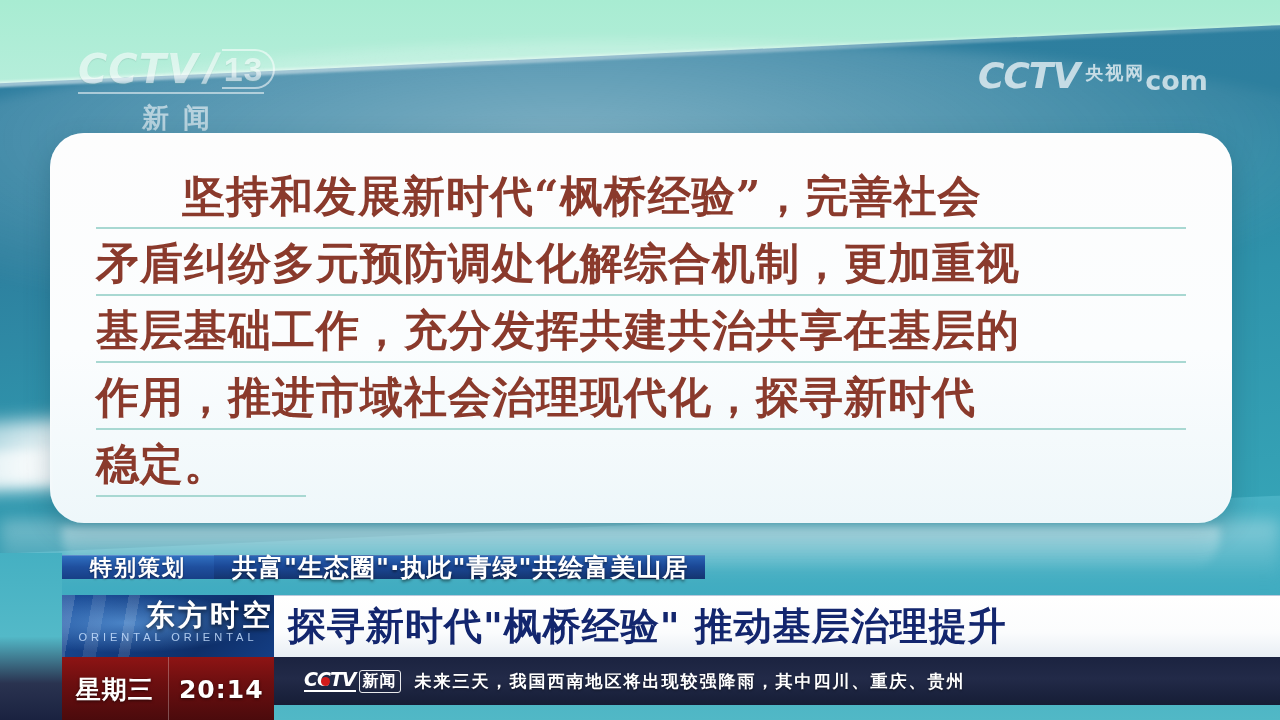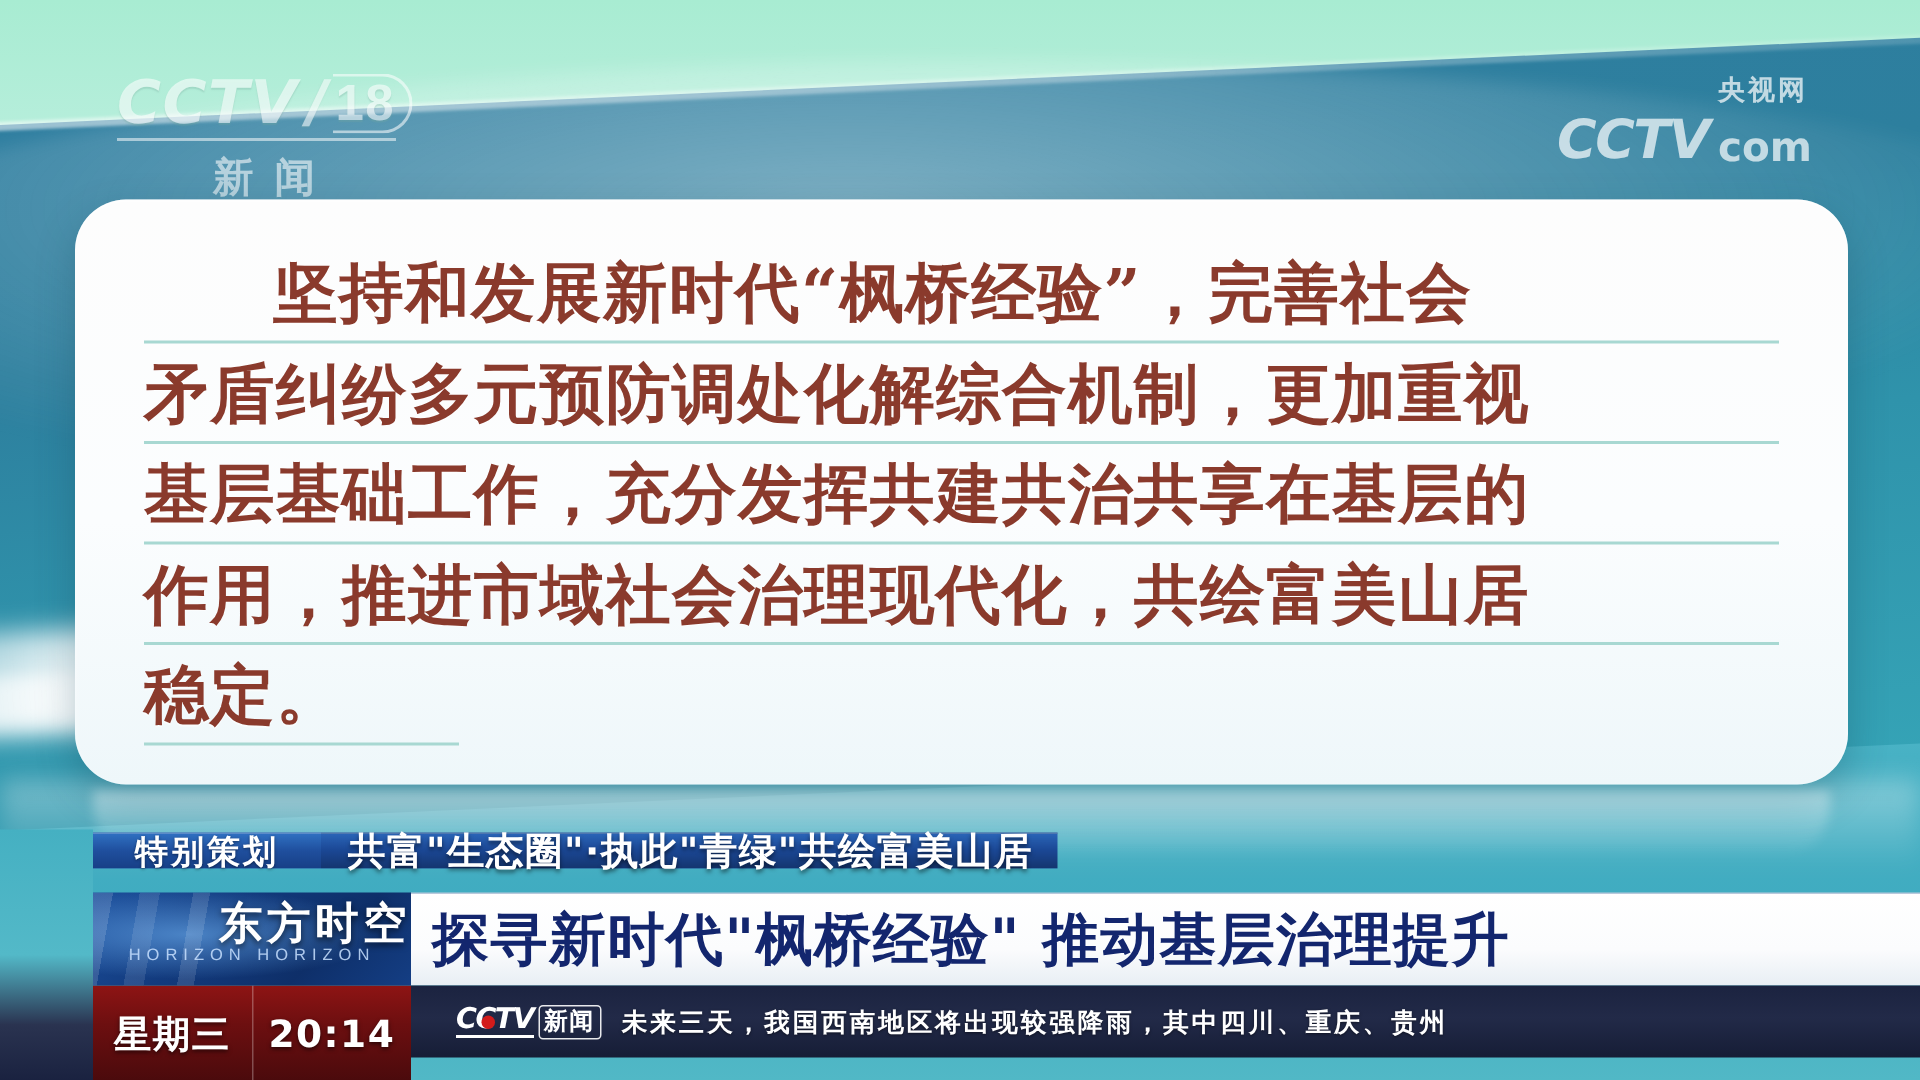--- a/index.html
+++ b/index.html
@@ -139,21 +139,21 @@
     display:flex; align-items:flex-end; gap:6px;
     opacity:.75; pointer-events:none;
   }
   .cctvcom .big {
     font-size:36px; font-weight:bold; font-style:italic;
     color:rgba(255,255,255,.92);
     letter-spacing:-1px;
     font-family:"DejaVu Sans", sans-serif;
     line-height:1;
   }
-  .cctvcom .rightcol { display:flex; flex-direction:column; line-height:1; }
+  .cctvcom .rightcol { display:flex; flex-direction:row; line-height:1;align-items:center; }
   .cctvcom .cn {
     font-size:18px; font-weight:bold;
     color:rgba(255,255,255,.95);
     letter-spacing:2px;
     font-family:"DejaVu Sans", sans-serif;
   }
   .cctvcom .dom {
     font-size:27px; font-weight:bold;
     color:rgba(255,255,255,.92);
     letter-spacing:0px;
@@ -365,57 +365,57 @@
   <div class="bg-band-edge"></div>
   <div class="bg-swoosh"></div>
   <div class="bg-streak"></div>
   <div class="bg-streak2"></div>
   <div class="bg-glow-bottom"></div>
 
   <div class="cctv13">
     <div class="row1">
       <span class="cc">CCTV</span>
       <span class="slash">/</span>
-      <span class="num">18</span>
+      <span class="num">13</span>
     </div>
     <div class="underbar"></div>
     <div class="row2">新闻</div>
   </div>
 
   <div class="cctvcom">
     <span class="big">CCTV</span>
     <span class="rightcol">
       <span class="cn">央视网</span>
       <span class="dom">com</span>
     </span>
   </div>
 
   <div class="card">
     <div class="quote-line indent">坚持和发展新时代“枫桥经验”，完善社会</div>
     <div class="quote-line">矛盾纠纷多元预防调处化解综合机制，更加重视</div>
     <div class="quote-line">基层基础工作，充分发挥共建共治共享在基层的</div>
-    <div class="quote-line">作用，推进市域社会治理现代化，共绘富美山居</div>
+    <div class="quote-line">作用，推进市域社会治理现代化，探寻新时代</div>
     <div class="quote-line short">稳定。</div>
   </div>
   <div class="card-reflection"></div>
 
   <div class="lower-third">
 
     <div class="lt-left-fill"></div>
 
     <div class="subbar">
       <div class="badge">特别策划</div>
       <div class="subtitle-strip">共富"生态圈"·执此"青绿"共绘富美山居</div>
     </div>
 
     <div class="prog-block">
       <div class="prog-logo">
         <div class="rays"></div>
         <div class="prog-cn">东方时空</div>
-        <div class="prog-en">HORIZON HORIZON</div>
+        <div class="prog-en">ORIENTAL ORIENTAL</div>
       </div>
       <div class="prog-time">
         <div class="seg">星期三</div>
         <div class="seg divider">20:14</div>
       </div>
     </div>
 
     <div class="headline-bar">
       <div class="headline">探寻新时代"枫桥经验" 推动基层治理提升</div>
     </div>

